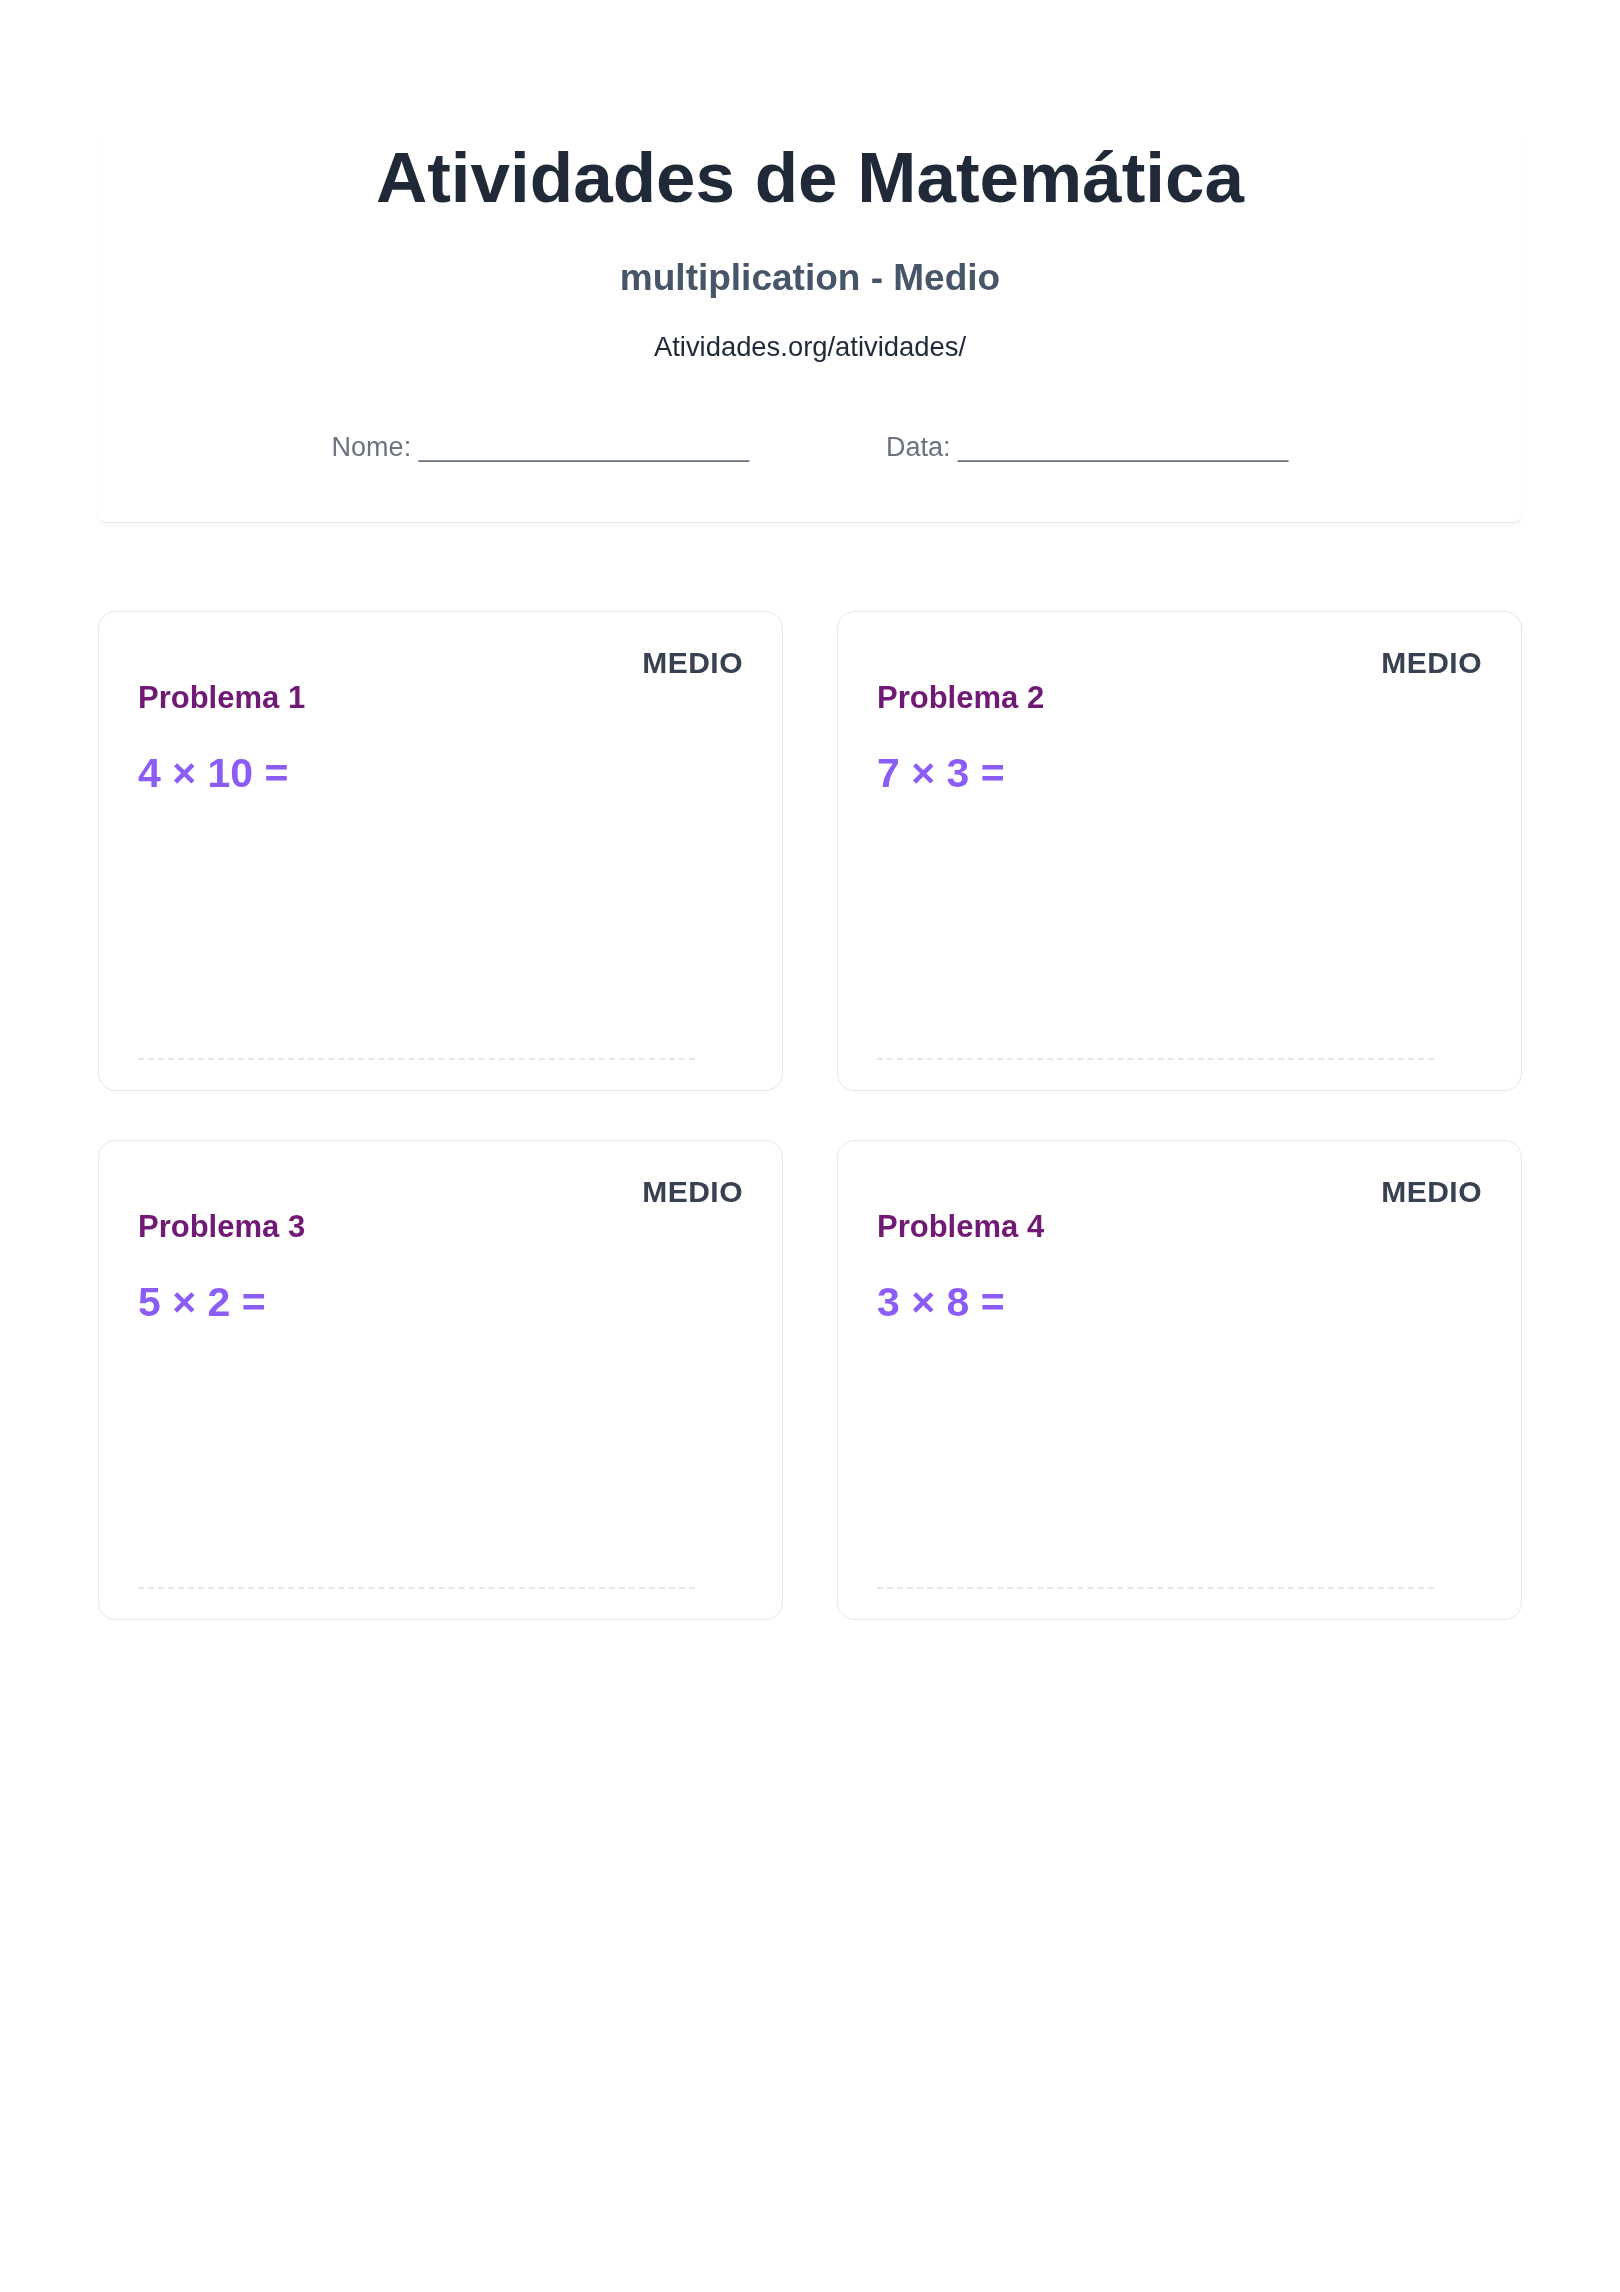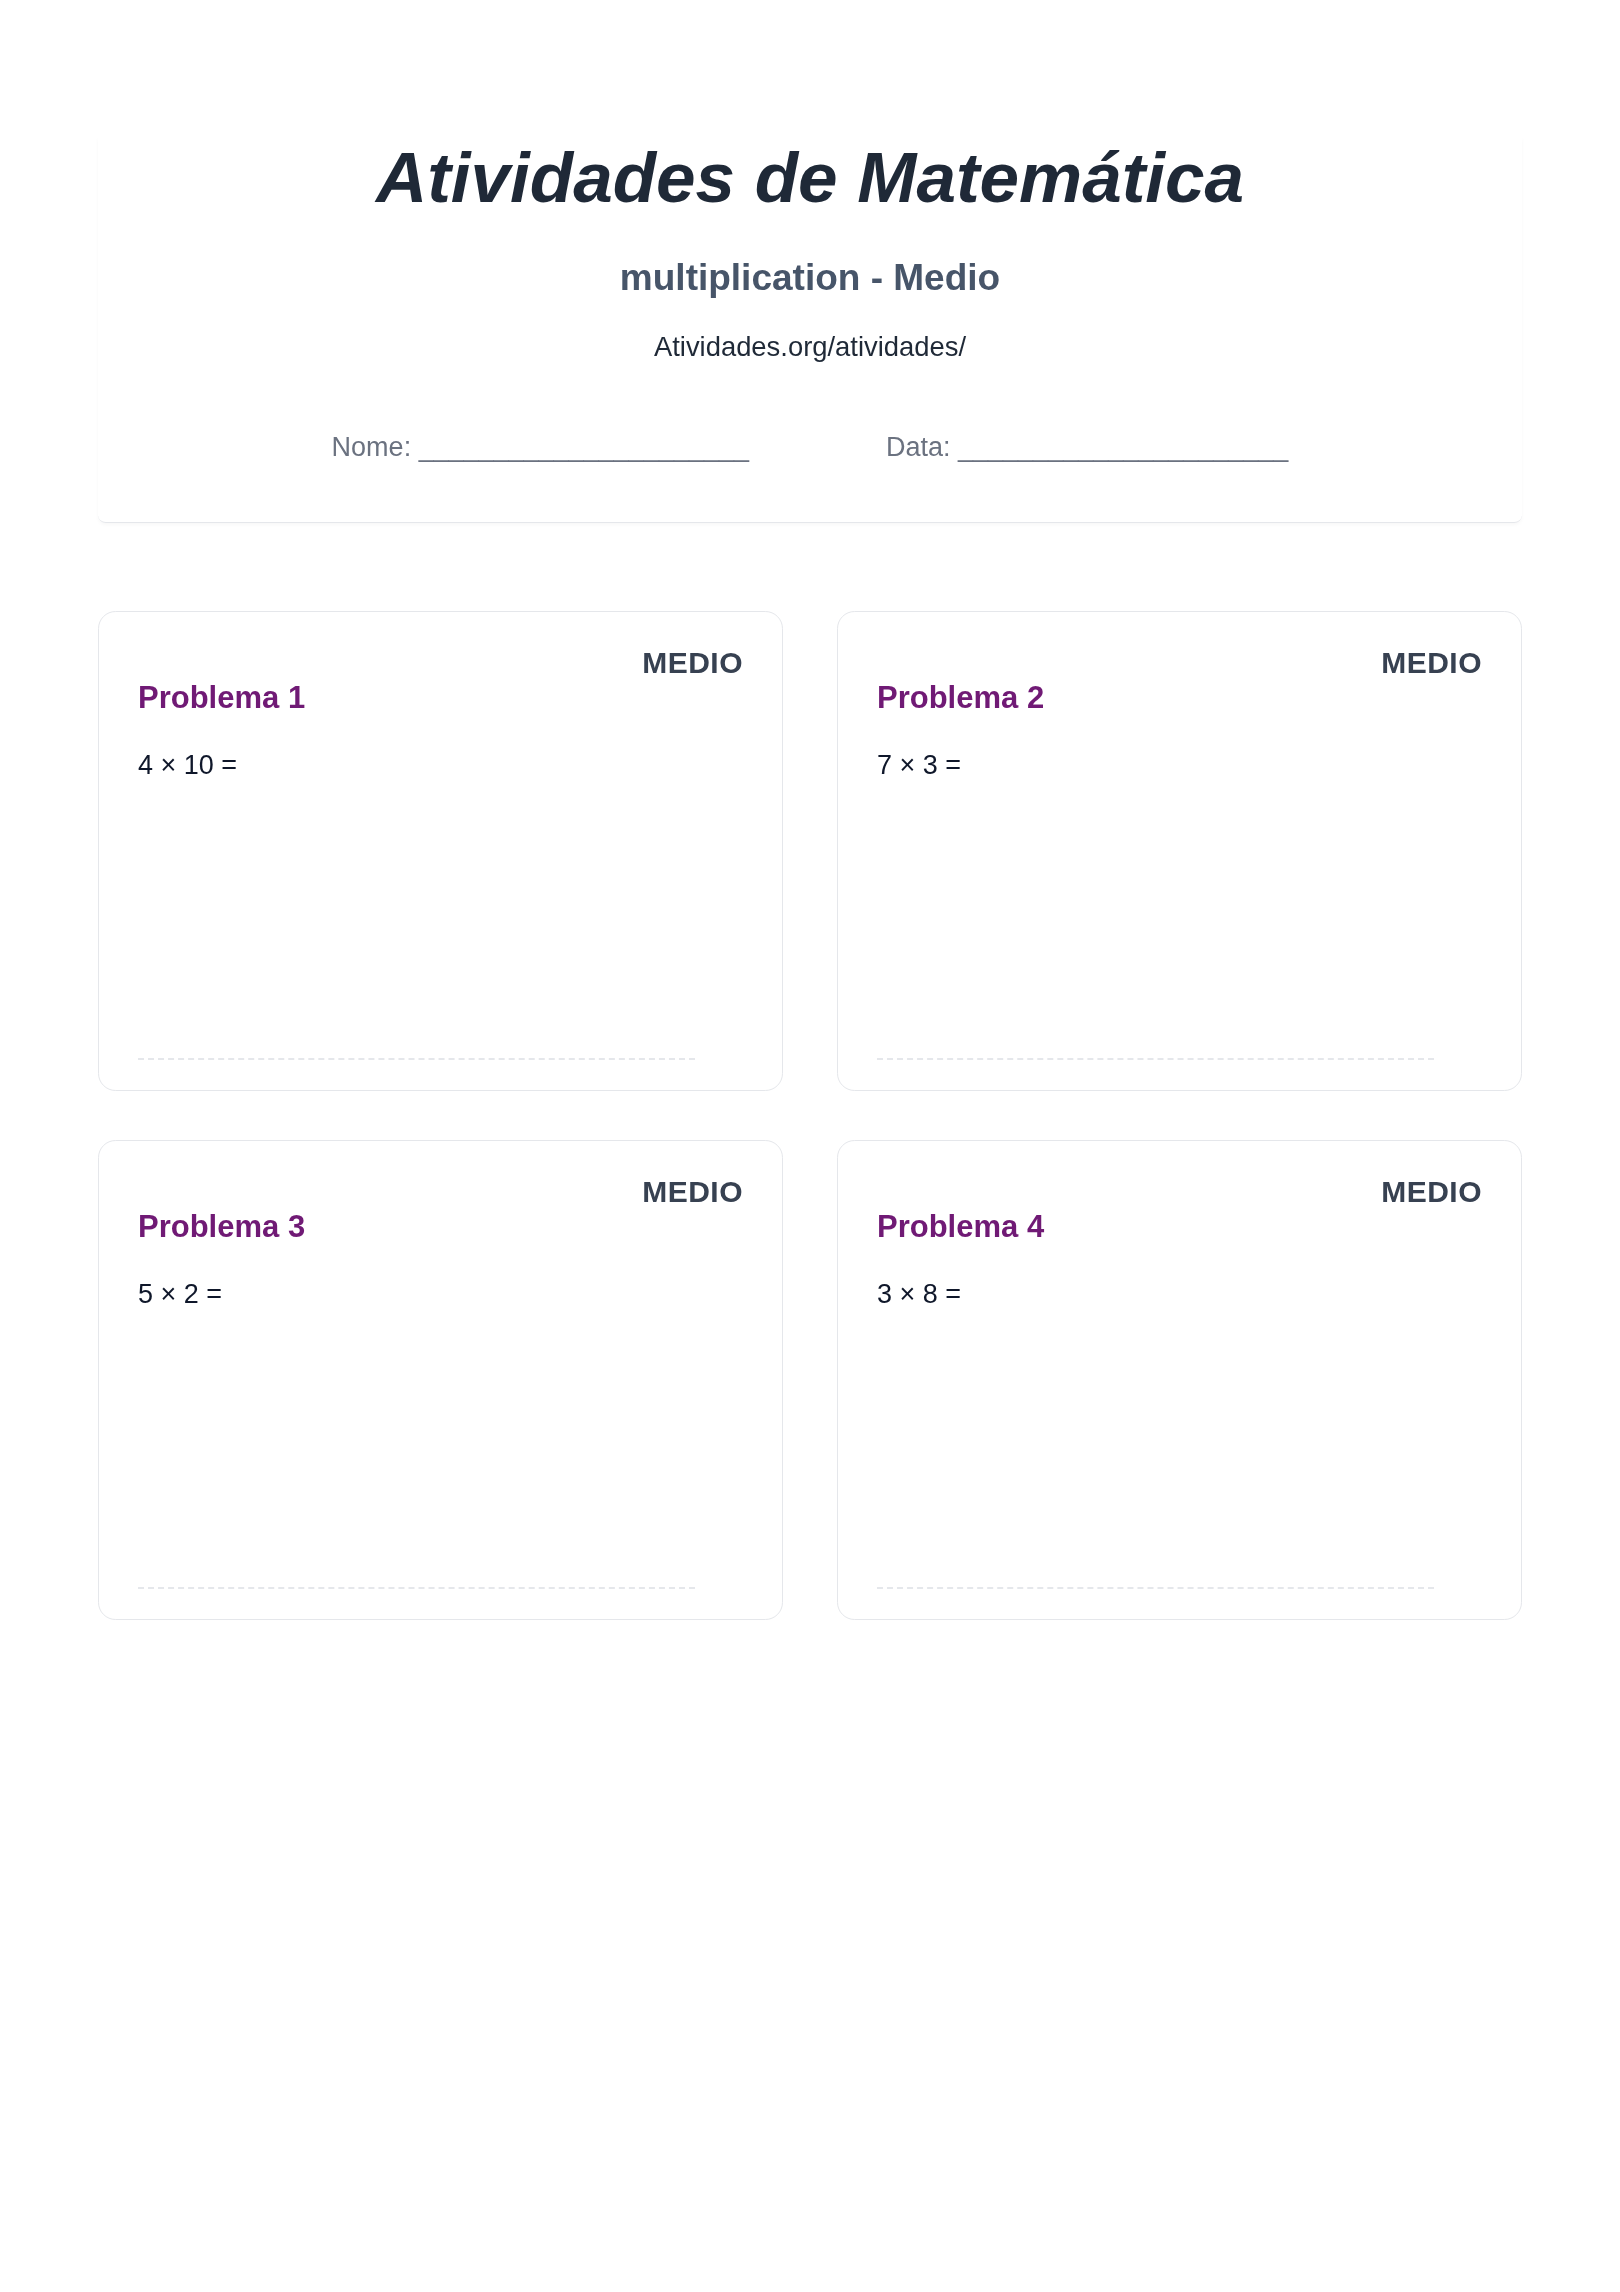--- a/index.html
+++ b/index.html
@@ -20,21 +20,20 @@
       border-bottom: 1px solid #e5e7eb;
       margin-bottom: 88px;
       box-shadow: 0 2px 3.9px rgba(0,0,0,0.03);
       border-radius: 0 0 7.8px 7.8px;
     }
     .title {
       font-size: 71px;
       font-weight: 700;
       color: #1f2937;
       margin-bottom: 39px;
-      font-style: italic;
     }
     .subtitle {
       font-size: 37px;
       font-weight: 600;
       color: #475569;
       margin-bottom: 32px;
     }
     .source {
       font-size: 27.4px;
       color: #1f2937;
@@ -71,23 +70,23 @@
       letter-spacing: 0.5px;
     }
     .problem-title {
       font-size: 31px;
       font-weight: 700;
       color: #701a75;
       margin-top: 34px;
       margin-bottom: 34px;
     }
     .problem-expression {
-      font-size: 27px;
-      color: #0f172a;
-      font-weight: 400;
+      font-size: 41px;
+      color: #8b5cf6;
+      font-weight: 700;
     }
     .answer-line {
       margin-top: auto;
       border-top: 2.9px dashed #e5e7eb;
       height: 2.9px;
       width: 92%;
     }
   </style>
 </head>
 <body>

